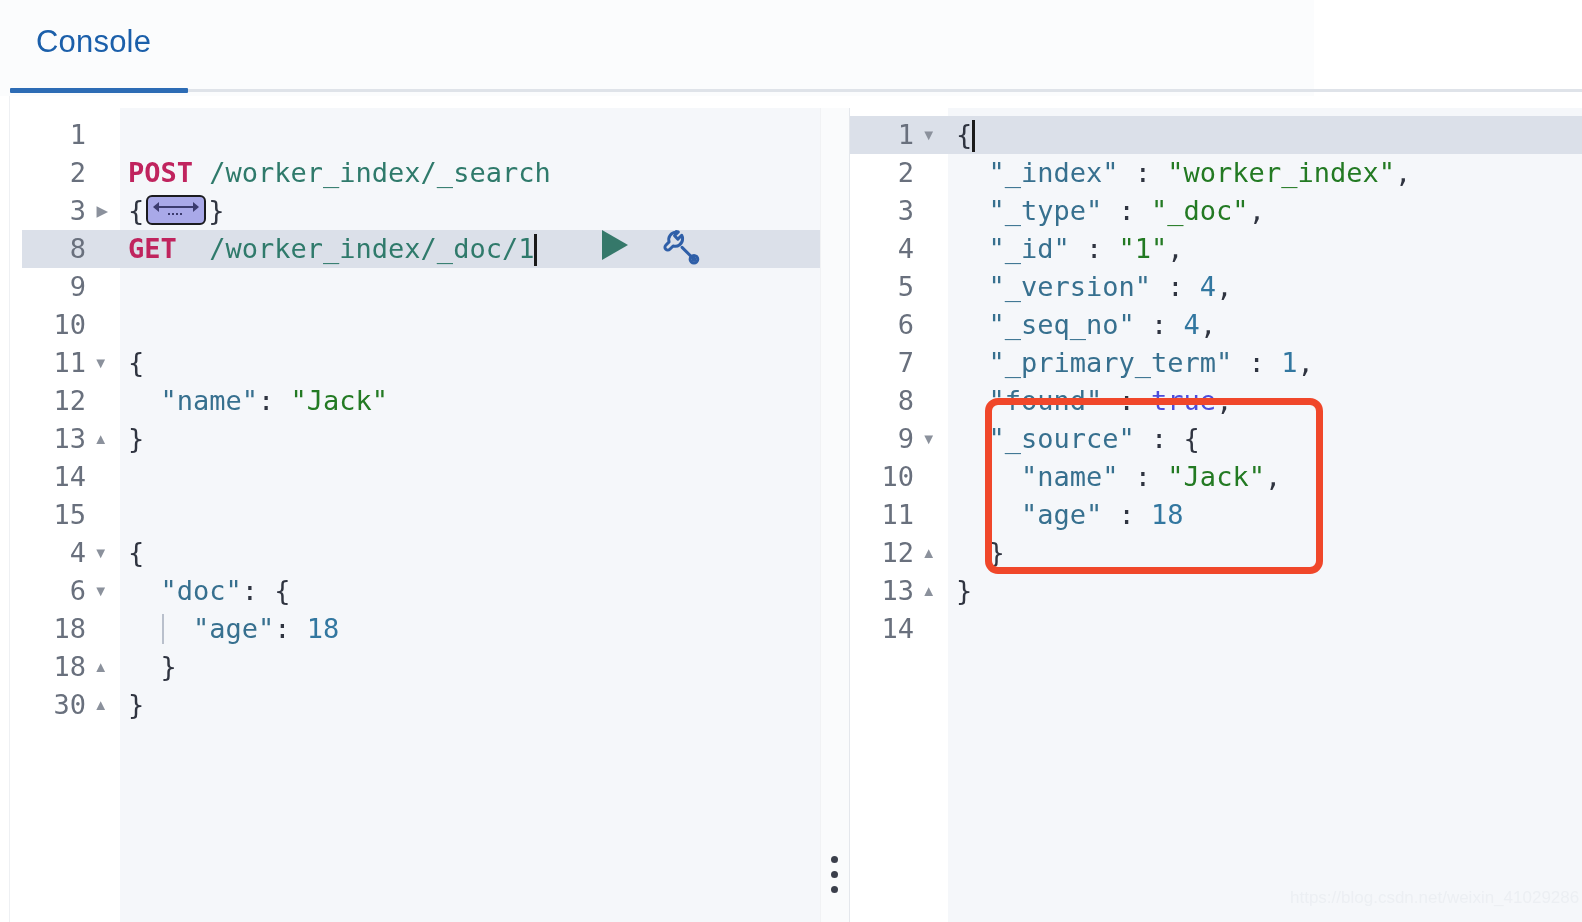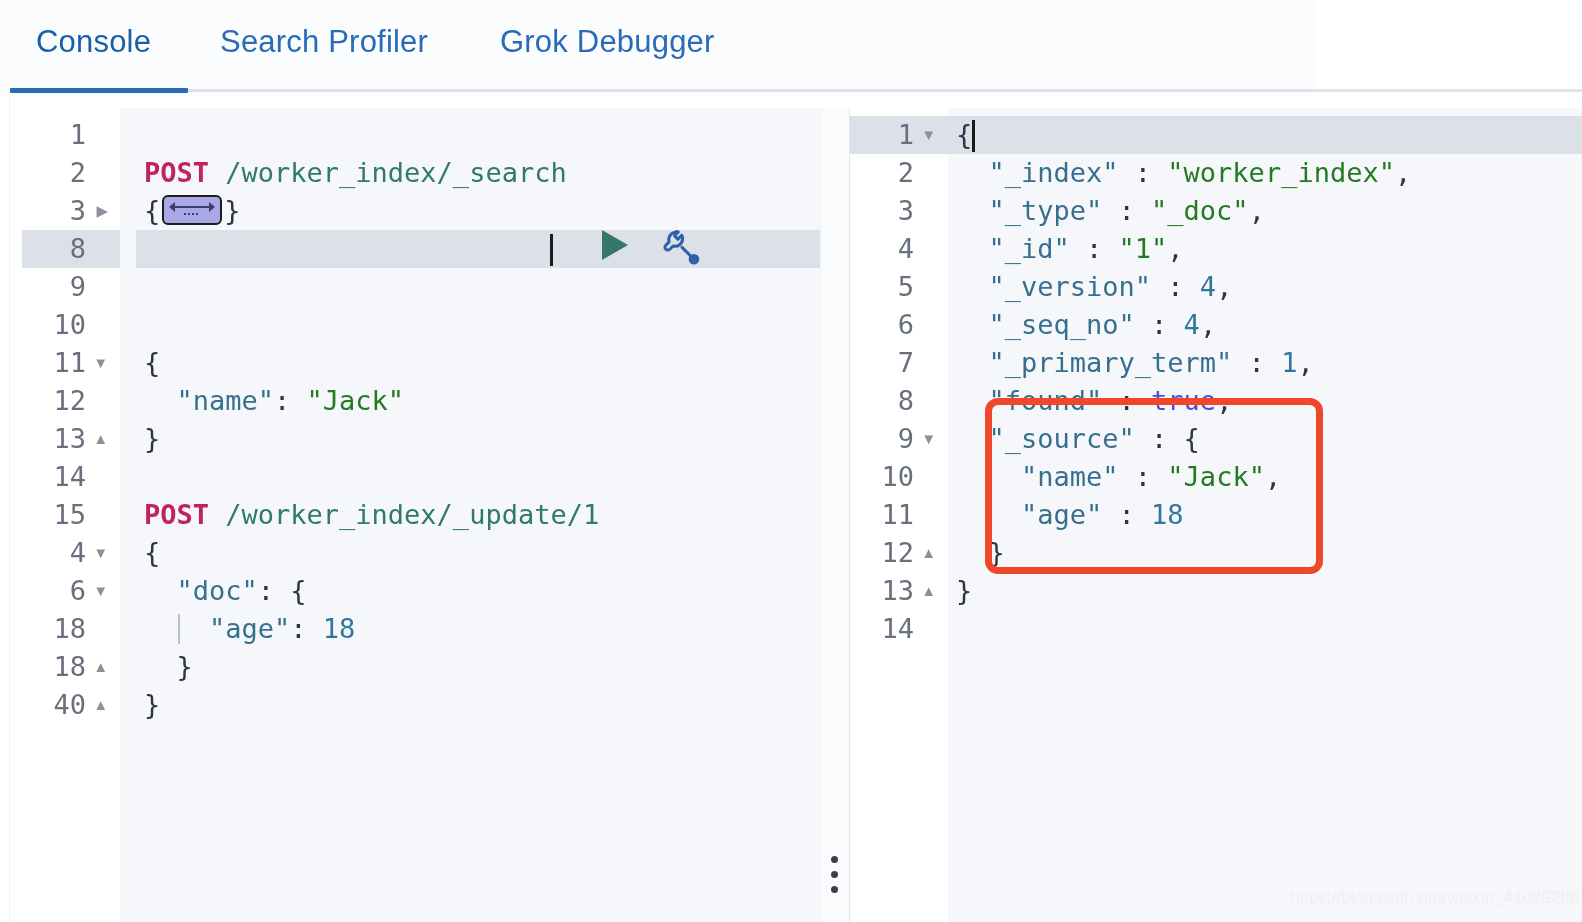--- a/index.html
+++ b/index.html
@@ -95,21 +95,21 @@
   }
   .pane-left .gutter { width: 98px; }
   .pane-right .gutter { width: 98px; }
 
   .code-area {
     position: absolute;
     top: 0;
     height: 100%;
     font-family: "DejaVu Sans Mono", "Liberation Mono", monospace;
   }
-  .pane-left .code-area { left: 98px; right: 0; margin-left: 16px; }
+  .pane-left .code-area { left: 98px; right: 0; }
   .pane-right .code-area { left: 98px; right: 0; }
 
   .row {
     position: absolute;
     left: 0;
     height: 38px;
     width: 100%;
   }
   .row.hl { background: #dbe0e9; }
 
@@ -253,22 +253,20 @@
     font-family: "Liberation Sans", sans-serif;
   }
 </style>
 </head>
 <body>
 
 <div class="left-rail"></div>
 
 <div class="tabbar">
   <div class="tab t0 active">Console</div>
-  <div class="tab t1">Search Profiler</div>
-  <div class="tab t2">Grok Debugger</div>
   <div class="tabbar-underline"></div>
   <div class="tabbar-active-underline"></div>
 </div>
 
 <div class="pane pane-left">
   <div class="gutter" id="left-gutter">
       <div class="gutter-row" style="top: 8px;">
         <div class="lineno" style="top: 0px;">1</div>
       </div>
       <div class="gutter-row" style="top: 46px;">
@@ -313,54 +311,52 @@
         <div class="fold">▼</div>
       </div>
       <div class="gutter-row" style="top: 502px;">
         <div class="lineno" style="top: 0px;">18</div>
       </div>
       <div class="gutter-row" style="top: 540px;">
         <div class="lineno" style="top: 0px;">18</div>
         <div class="fold">▲</div>
       </div>
       <div class="gutter-row" style="top: 578px;">
-        <div class="lineno" style="top: 0px;">40</div>
+        <div class="lineno" style="top: 0px;">30</div>
         <div class="fold">▲</div>
       </div>
     </div>
   <div class="code-area" id="left-code">
       <div class="row" style="top: 8px;">
         <div class="codetext"></div>
       </div>
       <div class="row" style="top: 46px;">
         <div class="codetext"><span class="mth">POST</span> <span class="url">/worker_index/_search</span></div>
       </div>
       <div class="row" style="top: 84px;">
         <div class="codetext"><span class="pun">{</span><span class="fold-widget"><span class="fold-arrow-l"></span><span class="fold-arrow-r"></span></span><span class="pun">}</span></div>
       </div>
       <div class="row hl" style="top: 122px;">
+        <div class="codetext"><span class="mth">GET</span>  <span class="url">/worker_index/_doc/1</span></div>
         <div class="caret" style="left: 414.25px; top: 4px; height: 32px;"></div>
       </div>
       <div class="row" style="top: 160px;">
         <div class="codetext"></div>
       </div>
       <div class="row" style="top: 236px;">
         <div class="codetext"><span class="pun">{</span></div>
       </div>
       <div class="row" style="top: 274px;">
         <div class="codetext">  <span class="key">"name"</span><span class="pun">: </span><span class="str">"Jack"</span><span class="pun"></span></div>
       </div>
       <div class="row" style="top: 312px;">
         <div class="codetext"><span class="pun">}</span></div>
       </div>
       <div class="row" style="top: 350px;">
         <div class="codetext"></div>
-      </div>
-      <div class="row" style="top: 388px;">
-        <div class="codetext"><span class="mth">POST</span> <span class="url">/worker_index/_update/1</span></div>
       </div>
       <div class="row" style="top: 426px;">
         <div class="codetext"><span class="pun">{</span></div>
       </div>
       <div class="row" style="top: 464px;">
         <div class="codetext">  <span class="key">"doc"</span><span class="pun">: </span><span class="pun">{</span><span class="pun"></span></div>
       </div>
       <div class="row" style="top: 502px;">
         <div class="codetext">    <span class="key">"age"</span><span class="pun">: </span><span class="num">18</span><span class="pun"></span></div>
         <div class="indent-guide" style="left: 42px; top: 4px; height: 30px;"></div>

